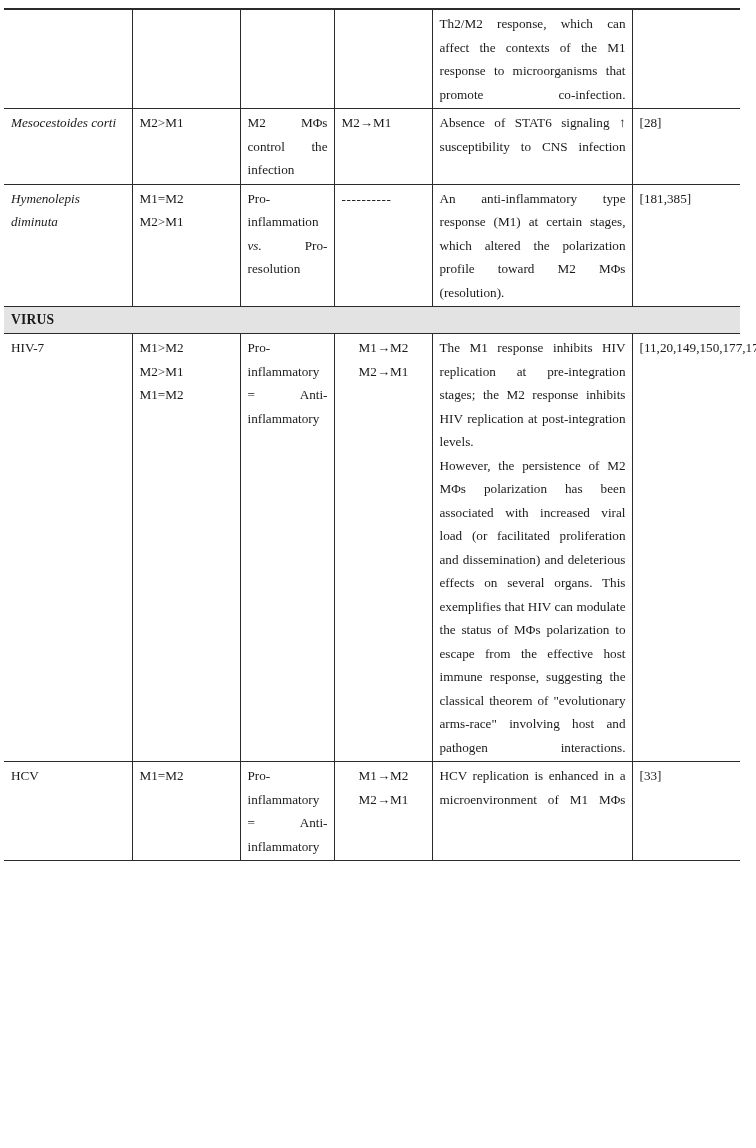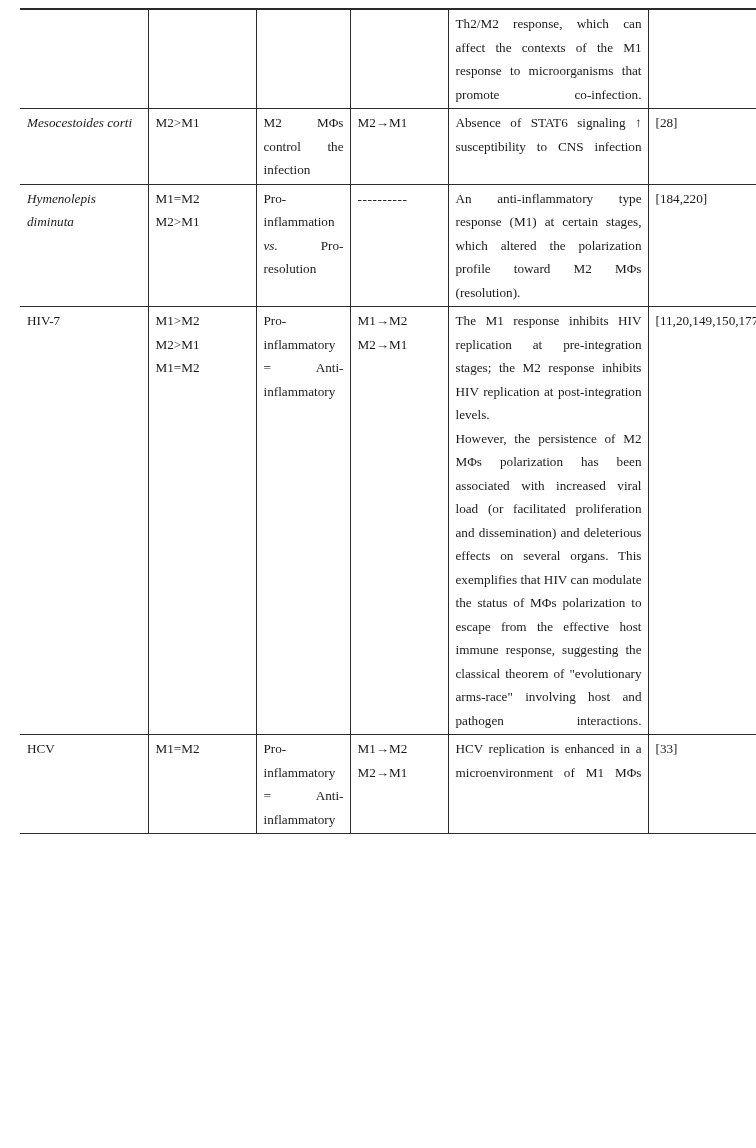--- a/index.html
+++ b/index.html
@@ -17,21 +17,21 @@
 
   .page {
     position: relative;
     width: 756px;
     height: 1148px;
     background: #ffffff;
   }
 
   table.tbl {
     position: absolute;
-    left: 20px;
+    left: 4px;
     top: 8px;
     width: 736px;
     border-collapse: collapse;
     table-layout: fixed;
     font-size: 13.2px;
     line-height: 1.78;
   }
 
   table.tbl td {
     vertical-align: top;
@@ -47,21 +47,21 @@
   table.tbl td.edge-right { border-right: none; }
 
   .c1 { width: 128px; }
   .c2 { width: 108px; }
   .c3 { width: 94px;  }
   .c4 { width: 98px;  }
   .c5 { width: 200px; }
   .c6 { width: 108px; }
   .just-all  { text-align: justify; text-align-last: justify; }
   .italic    { font-style: italic; }
-  .nowrapline{ white-space: nowrap; }
+  .nowrapline{ white-space: nowrap; text-align: center; }
 
   
   tr.r-cont td { border-top: 2px solid #2b2b2b; }
 
   tr.r-virus td {
     background: #e3e3e3;
     font-weight: bold;
     font-size: 13.6px;
     padding-top: 1px;
     padding-bottom: 1px;
@@ -145,24 +145,29 @@
           <span class="italic">vs.</span>
           <span>Pro-resolution</span>
         </td>
         <td>
           <span class="dashes nowrapline">----------</span>
         </td>
         <td class="just-all">
           <span>An anti-inflammatory type response (M1) at certain stages, which altered the polarization profile toward M2 MΦs (resolution).</span>
         </td>
         <td class="edge-right">
-          <span>[184,220]</span>
-        </td>
-      </tr>
-
+          <span>[181,385]</span>
+        </td>
+      </tr>
+
+      <tr class="r-virus">
+        <td class="edge-left edge-right" colspan="6">
+          <span>VIRUS</span>
+        </td>
+      </tr>
 
       <tr>
         <td class="edge-left">
           <span>HIV-7</span>
         </td>
         <td>
           <span class="cellline">M1&gt;M2</span>
           <span class="cellline">M2&gt;M1</span>
           <span class="cellline">M1=M2</span>
         </td>

